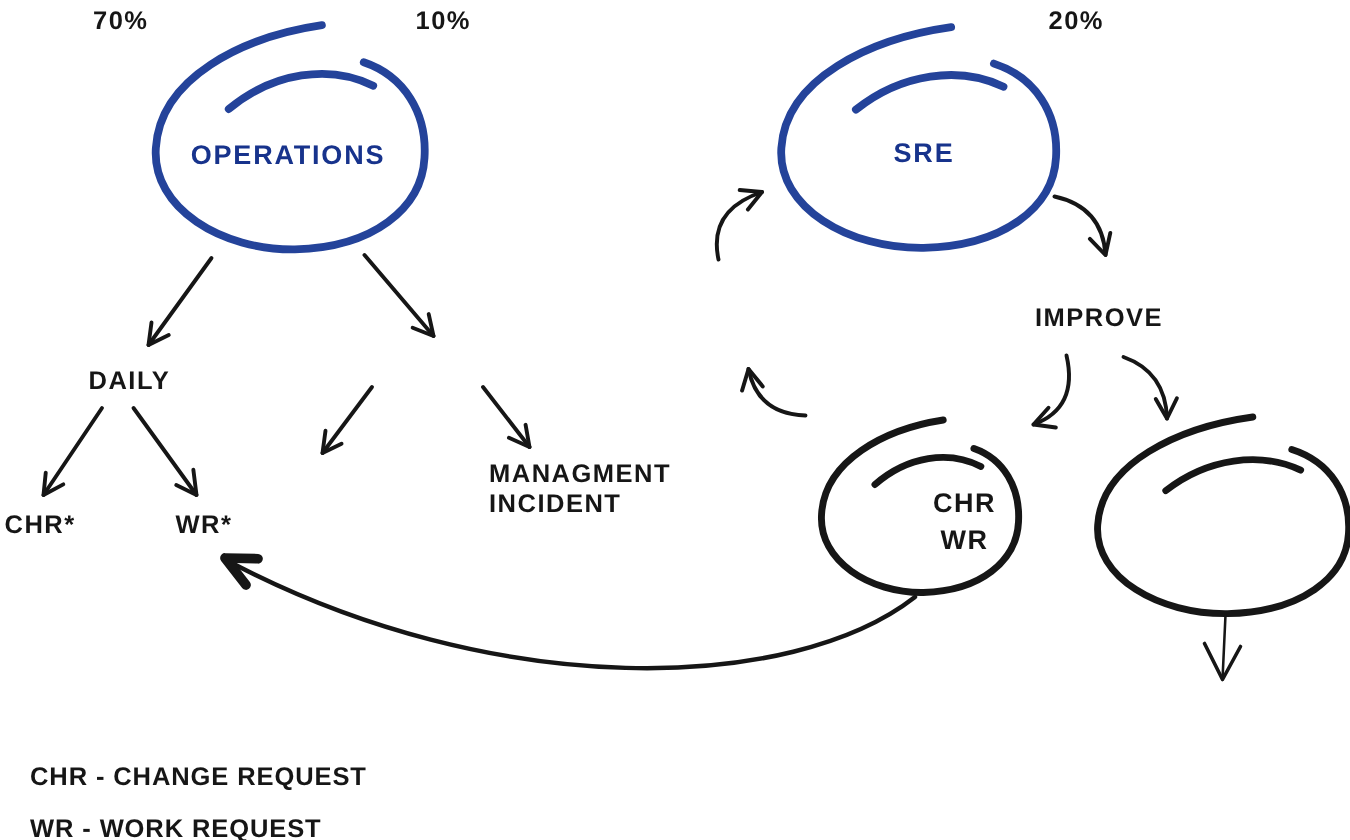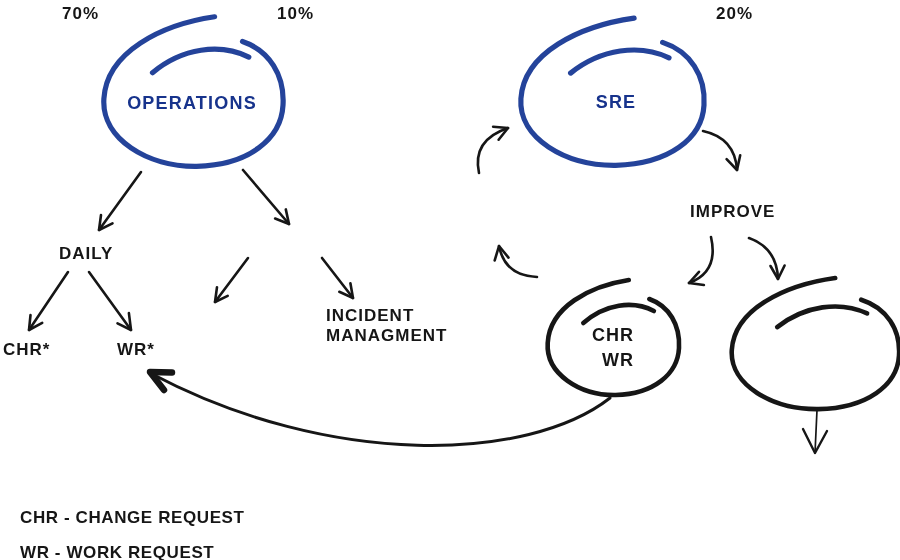--- a/index.html
+++ b/index.html
@@ -2,21 +2,21 @@
 <html style="--blue: #24439a; --blue-text: #17338c; --ink: #161616; --background: #ffffff;"><head>
 <meta charset="utf-8">
 <style>
   html,body{margin:0;padding:0;background:#fff;}
   .canvas{position:relative;width:900px;height:560px;background:var(--background,#fff);overflow:hidden;
           font-family:"Liberation Sans",sans-serif;}
   svg{position:absolute;left:0;top:0;}
   .lbl{position:absolute;font-weight:700;font-size:17px;letter-spacing:1px;color:var(--ink,#161616);
        white-space:nowrap;line-height:20px;}
   .lbl .line{display:block;}
-  .center{transform:translate(-50%,-50%);text-align:right;}
+  .center{transform:translate(-50%,-50%);text-align:center;}
   .blue{color:var(--blue-text,#17338c);font-size:18px;letter-spacing:1.2px;}
   .chrwr-lines .line{line-height:25px;font-size:18px;}
   .legend-text{letter-spacing:0.6px;}
   path{fill:none;stroke-linecap:round;stroke-linejoin:round;}
   .scribble path{stroke-width:5.2;}
   .scribble.black-stroke path{stroke-width:4.6;}
   .blue-stroke path{stroke:var(--blue,#24439a);}
   .black-stroke path{stroke:var(--ink,#161616);}
   .arrow path{stroke:var(--ink,#161616);stroke-width:2.6;}
   .arrow.thin path{stroke-width:1.7;}
@@ -97,33 +97,33 @@
       <path class="head" d="M803 429 L815 453 L827 431"></path>
     </g>
     <g class="arrow long">
       <path class="shaft" d="M610 398 C528 462, 330 468, 152 374"></path>
       <path class="head" d="M172 372.5 L150 372 L164 390"></path>
     </g>
   </svg>
 
   <div class="lbl" style="left:62px;top:4px">70%</div>
   <div class="lbl" style="left:277px;top:4px">10%</div>
-  <div class="lbl" style="left:716px;top:4px">20%</div>
+  <div class="lbl" style="left:699px;top:4px">20%</div>
 
   <div class="lbl blue center" style="left:192px;top:103px">OPERATIONS</div>
   <div class="lbl blue center" style="left:616px;top:102px">SRE</div>
   <div class="lbl" style="left:59px;top:244px">DAILY</div>
   <div class="lbl" style="left:326px;top:306px">
+    <span class="line">MANAGMENT</span>
     <span class="line">INCIDENT</span>
-    <span class="line">MANAGMENT</span>
   </div>
   <div class="lbl" style="left:3px;top:340px">CHR*</div>
   <div class="lbl" style="left:117px;top:340px">WR*</div>
   <div class="lbl" style="left:690px;top:202px">IMPROVE</div>
-  <div class="lbl center chrwr-lines" style="left:613px;top:348px">
+  <div class="lbl center chrwr-lines" style="left:643px;top:348px">
     <span class="line">CHR</span>
     <span class="line">WR</span>
   </div>
 
   <div class="lbl legend-text" style="left:20px;top:508px">CHR - CHANGE REQUEST</div>
   <div class="lbl legend-text" style="left:20px;top:543px">WR - WORK REQUEST</div>
 
 </div>
 
 </body></html>

